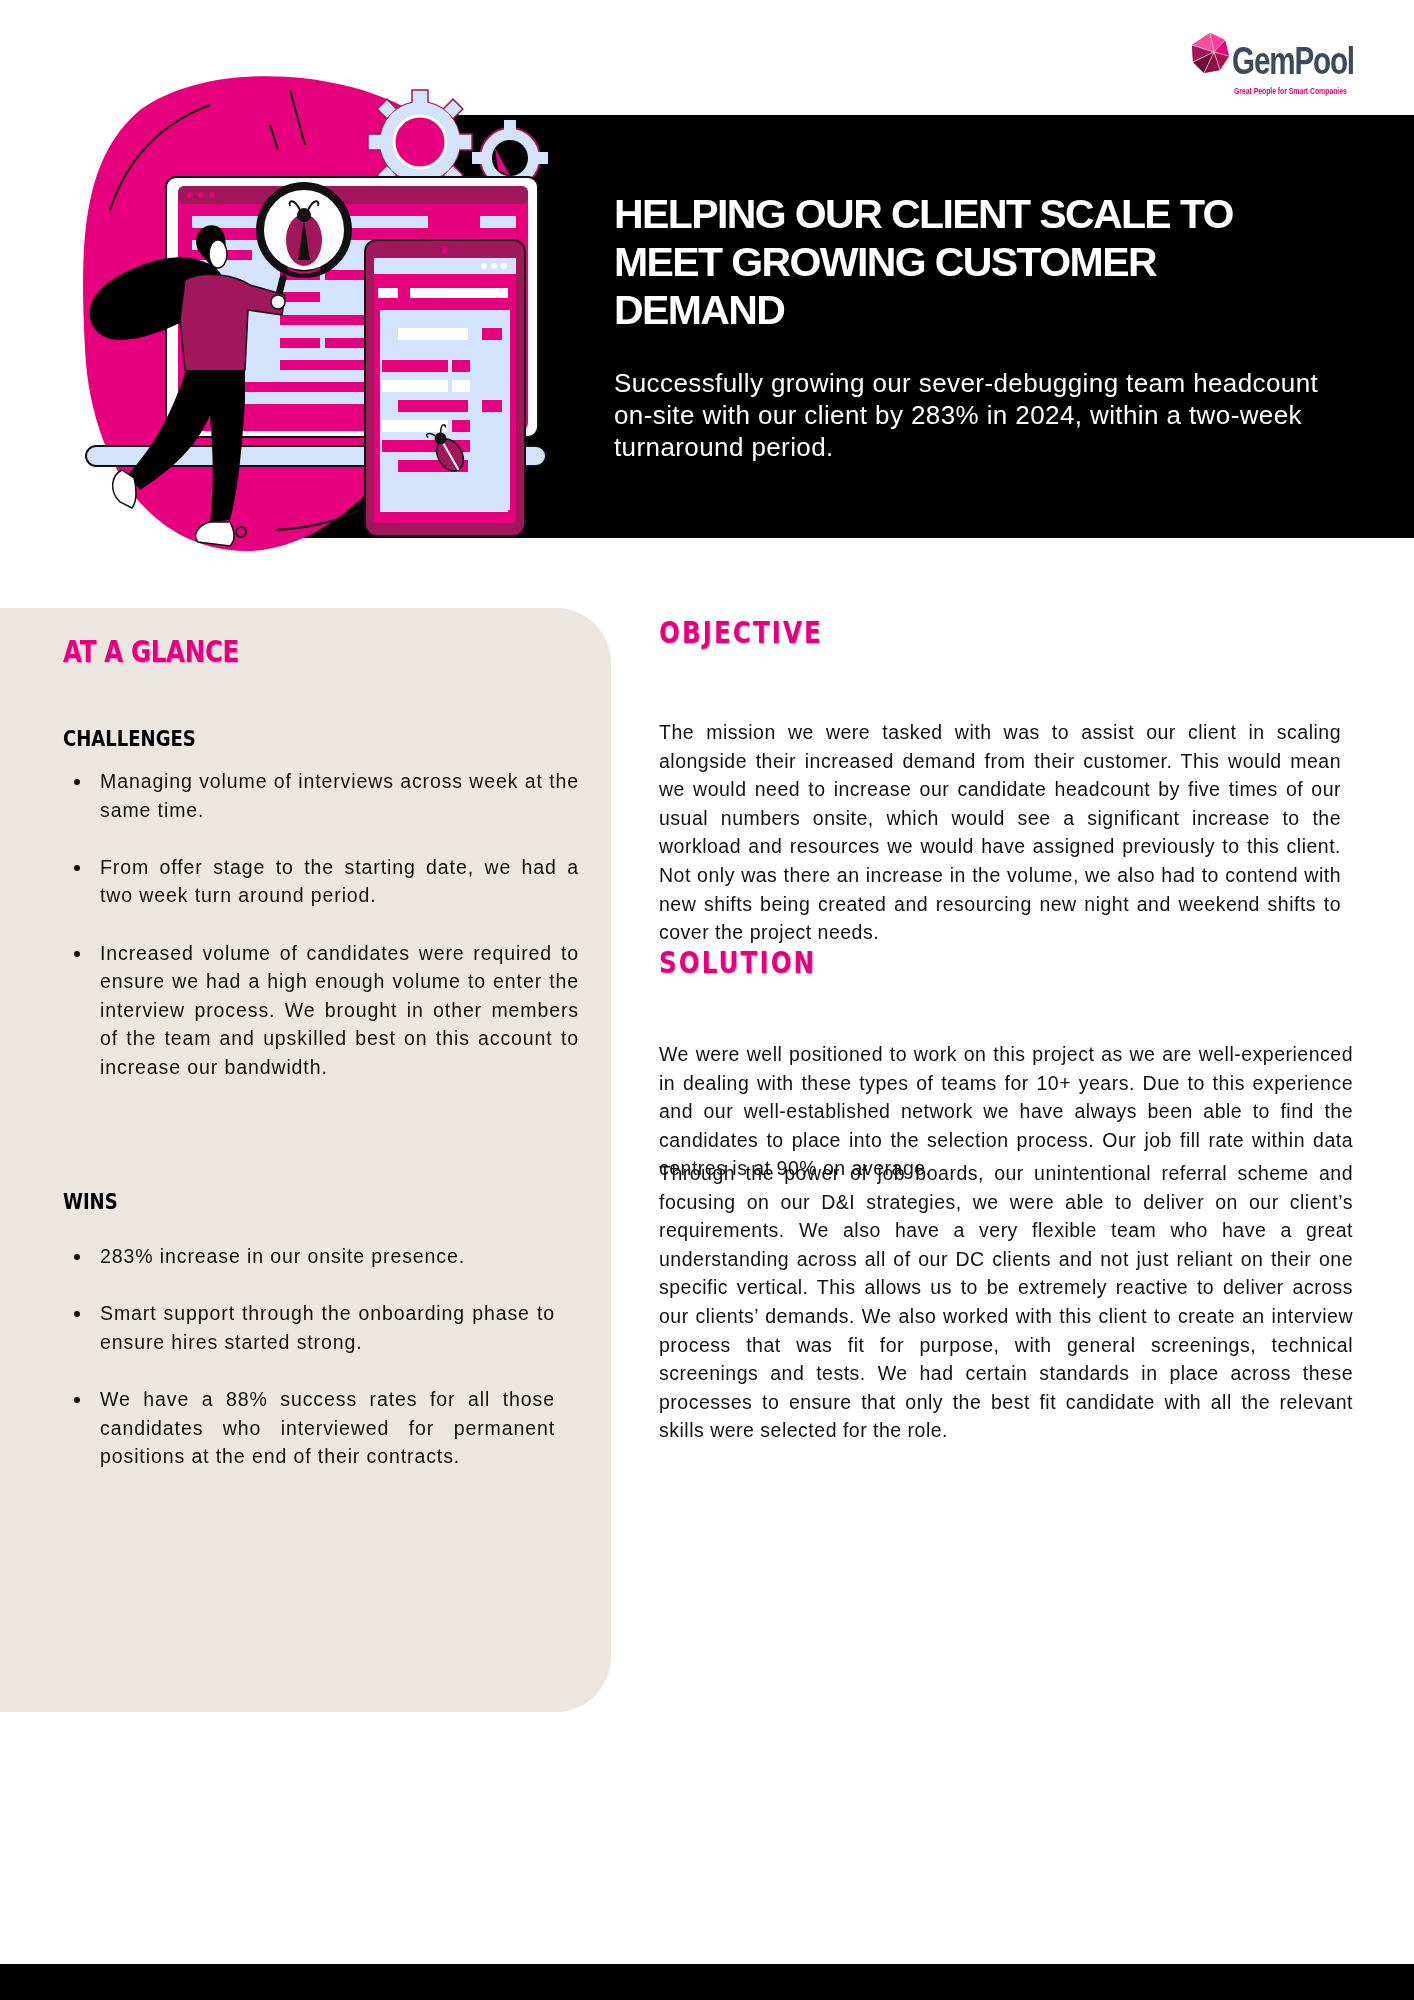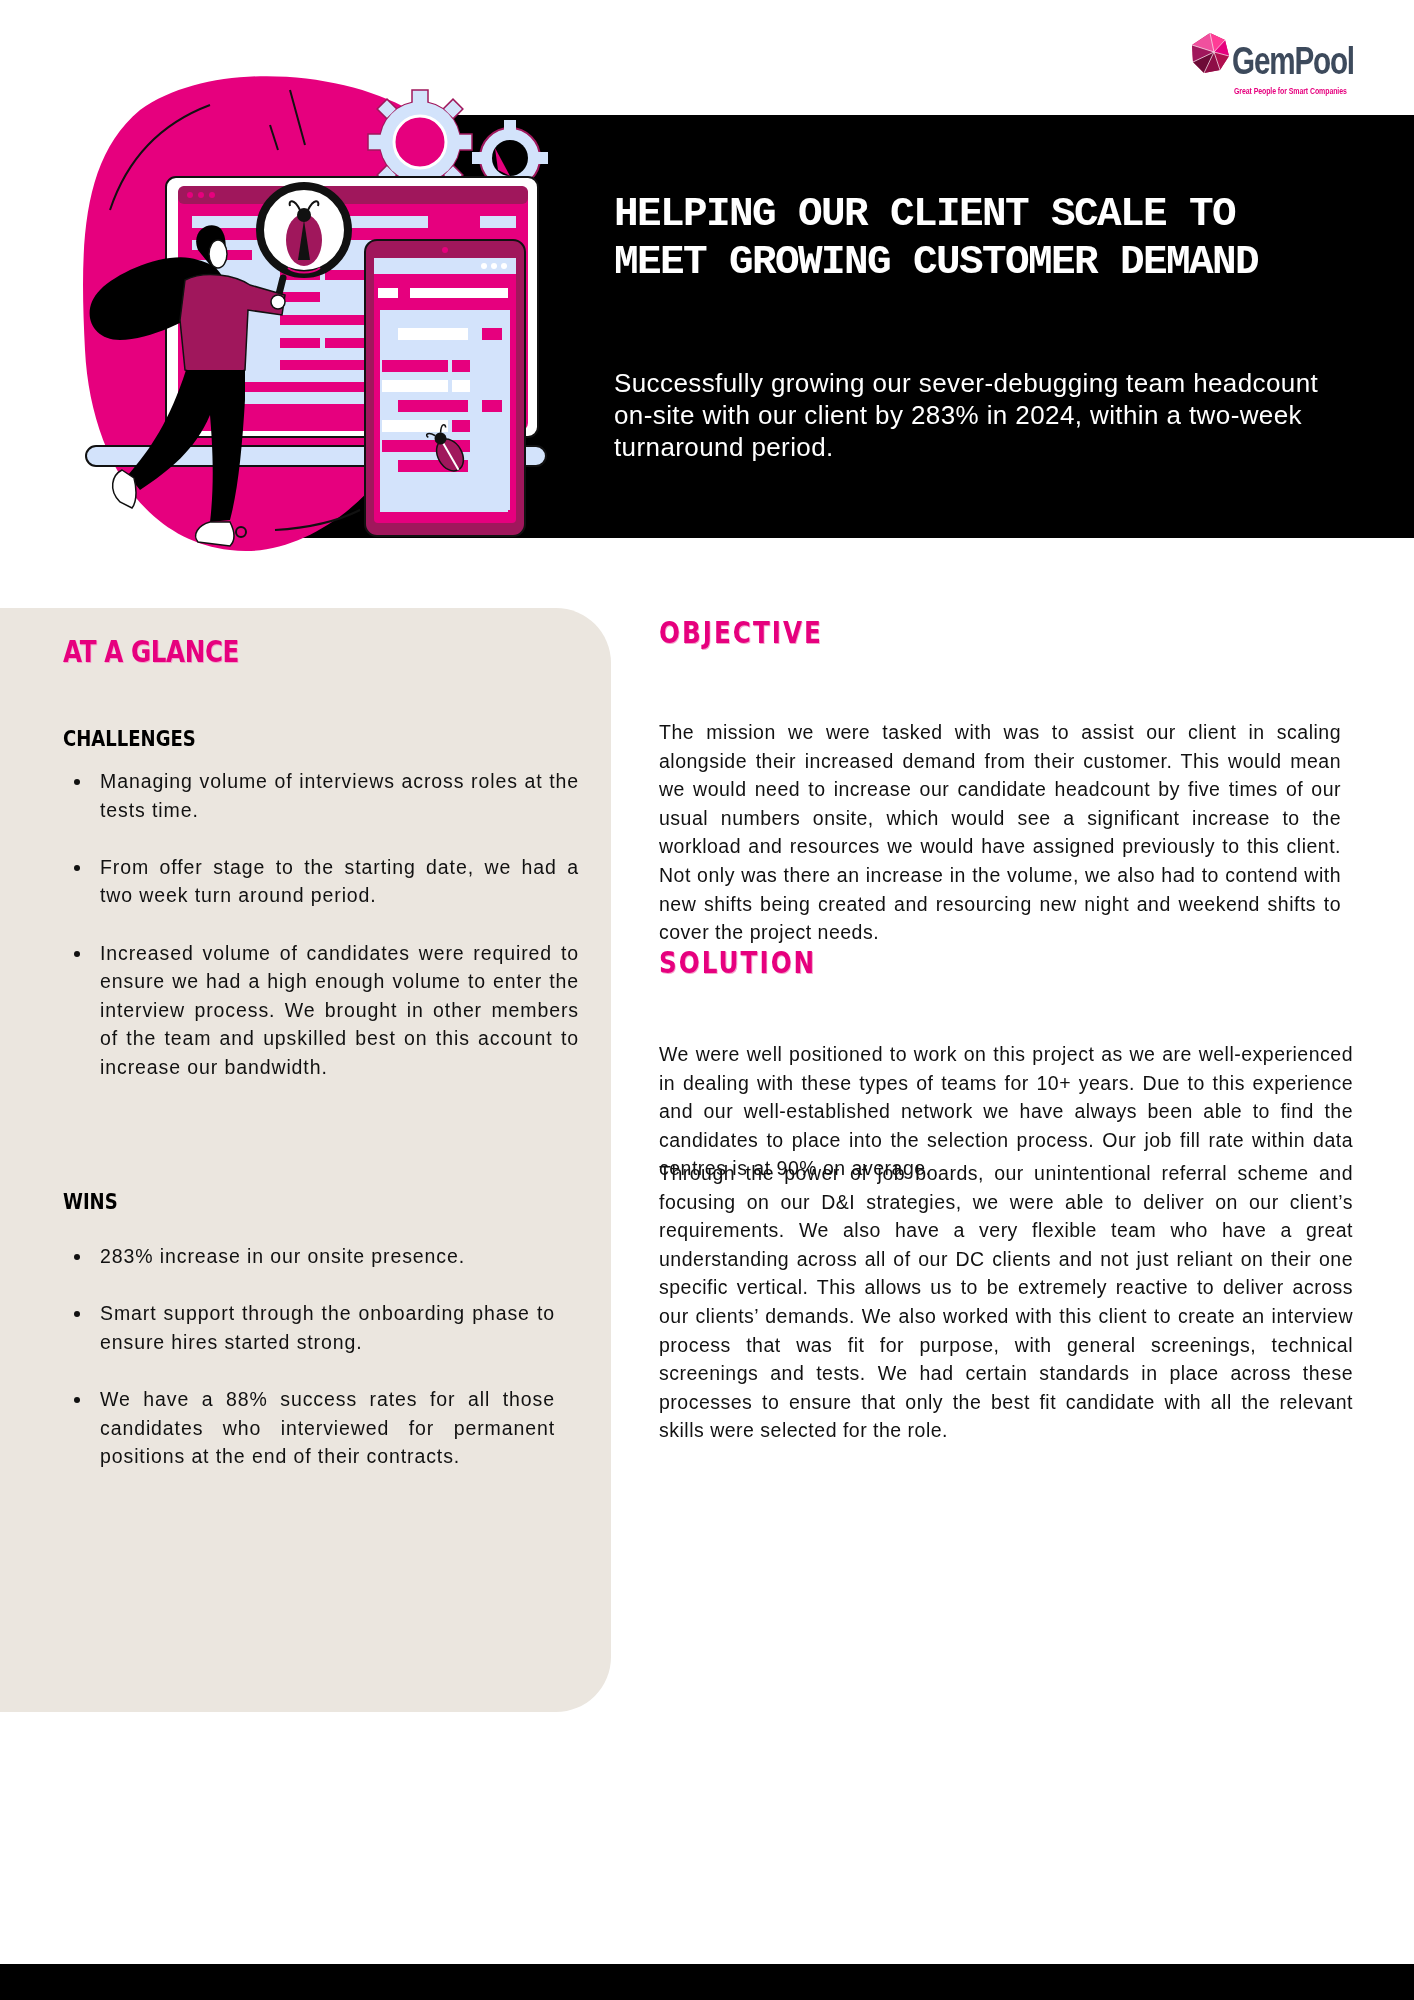--- a/index.html
+++ b/index.html
@@ -12,21 +12,21 @@
   .logo .wordmark { position: absolute; left: 42px; top: 12px; font-family: "Liberation Sans", sans-serif;
     font-weight: 700; font-size: 38px; letter-spacing: -1.5px; color: #3d4a5c; transform: scaleX(0.78);
     transform-origin: left top; line-height: 1; white-space: nowrap; }
   .logo .tagline { position: absolute; left: 44px; top: 56px; font-size: 8.5px; font-weight: 700; color: #e6007e;
     transform: scaleX(0.82); transform-origin: left top; white-space: nowrap; letter-spacing: -0.1px; }
 
   
   .hero-band { position: absolute; left: 290px; top: 115px; width: 1124px; height: 423px; background: #000; }
   .hero-illustration { position: absolute; left: 80px; top: 70px; width: 480px; height: 490px; }
   .hero-title { position: absolute; left: 614px; top: 190px; width: 720px; color: #fff;
-    font-family: Liberation Mono, monospace; font-weight: 700; font-size: 41px; line-height: 48px;
+    font-family: Liberation Sans, sans-serif; font-weight: 700; font-size: 41px; line-height: 48px;
     letter-spacing: -1.6px; text-transform: uppercase; }
   .hero-subtitle { position: absolute; left: 614px; top: 367px; width: 740px; color: #fff;
     font-size: 26px; line-height: 32px; letter-spacing: 0.4px; }
 
   
   .glance-panel { position: absolute; left: 0; top: 608px; width: 611px; height: 1104px; background: #ebe6df;
     border-top-right-radius: 55px; border-bottom-right-radius: 55px; }
   .section-head-pink { font-family: "DejaVu Sans", sans-serif; font-weight: 700; color: #e6007e;
     text-shadow: 1px 1px 0 #f4a3cc; transform: scaleX(0.82); transform-origin: left top; white-space: nowrap; }
   .glance-title { position: absolute; left: 63px; top: 634px; font-size: 30px; letter-spacing: -0.5px; }
@@ -205,21 +205,21 @@
 </svg>
 
 <h1 class="hero-title">HELPING OUR CLIENT SCALE TO MEET GROWING CUSTOMER DEMAND</h1>
 <p class="hero-subtitle">Successfully growing our sever-debugging team headcount on-site with our client by 283% in 2024, within a two-week turnaround period.</p>
 
 <div class="glance-panel"></div>
 <h2 class="glance-title section-head-pink">AT A GLANCE</h2>
 
 <h3 class="sub-head challenges-head">CHALLENGES</h3>
 <ul class="bullets challenges-list">
-  <li>Managing volume of interviews across roles at the tests time.</li>
+  <li>Managing volume of interviews across week at the same time.</li>
   <li>From offer stage to the starting date, we had a two week turn around period.</li>
   <li>Increased volume of candidates were required to ensure we had a high enough volume to enter the interview process. We brought in other members of the team and upskilled best on this account to increase our bandwidth.</li>
 </ul>
 
 <h3 class="sub-head wins-head">WINS</h3>
 <ul class="bullets wins-list">
   <li>283% increase in our onsite presence.</li>
   <li>Smart support through the onboarding phase to ensure hires started strong.</li>
   <li>We have a 88% success rates for all those candidates who interviewed for permanent positions at the end of their contracts.</li>
 </ul>

